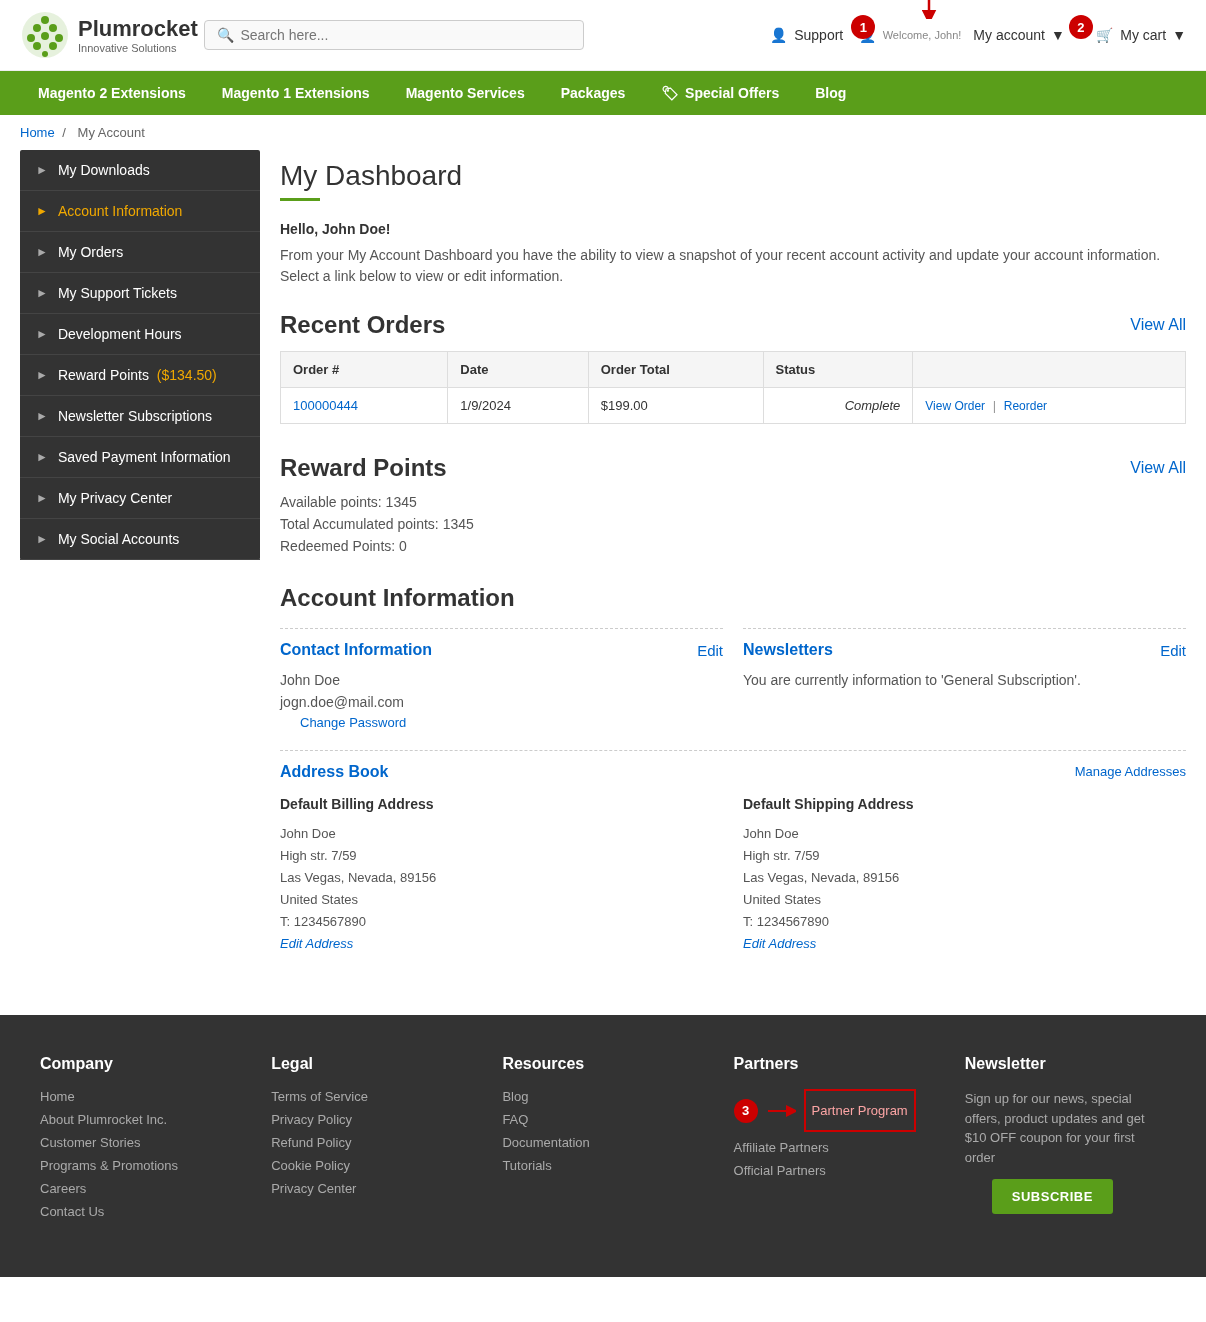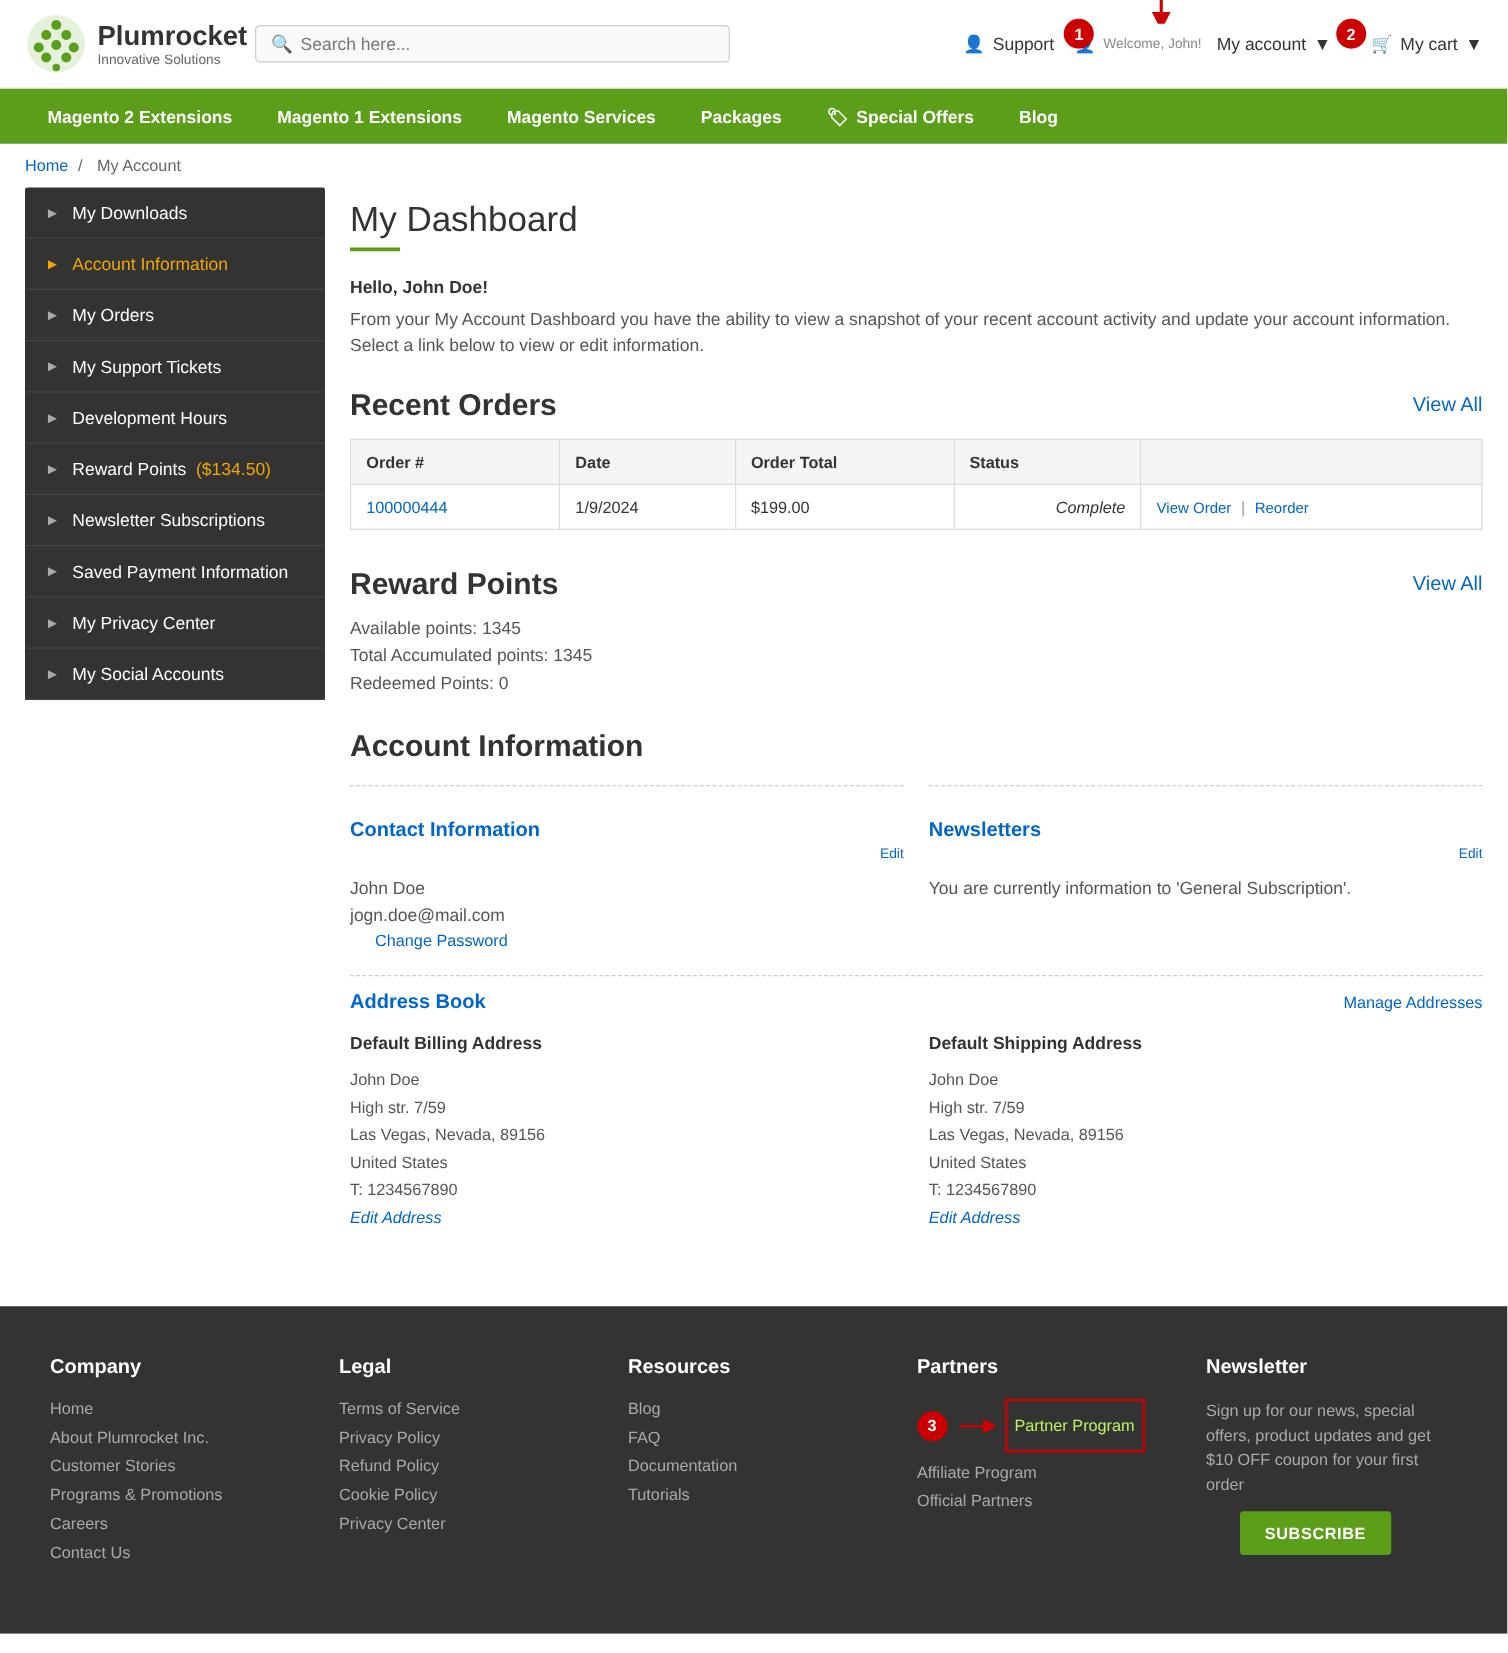--- a/index.html
+++ b/index.html
@@ -60,21 +60,21 @@
     
     .reward-section { margin-bottom: 30px; }
     .reward-item { margin-bottom: 6px; font-size: 14px; color: #555; }
 
     
     .account-section { margin-bottom: 30px; }
     .account-grid { display: grid; grid-template-columns: 1fr 1fr; gap: 20px; margin-bottom: 20px; }
     .account-block { border-top: 1px dashed #ccc; padding-top: 12px; }
     .account-block-header { display: flex; justify-content: space-between; align-items: center; margin-bottom: 10px; }
     .account-block-title { font-size: 16px; font-weight: bold; color: #0066cc; }
-    .edit-link { color: #0066cc; text-decoration: none; font-size: 11px; margin-top: 36px; }
+    .edit-link { color: #0066cc; text-decoration: none; font-size: 15px; }
     .account-block p { font-size: 14px; color: #555; line-height: 1.6; }
     .account-block .change-pw { color: #0066cc; text-decoration: none; font-size: 13px; margin-left: 20px; }
 
     
     .address-book-header { display: flex; justify-content: space-between; align-items: center; margin-bottom: 12px; border-top: 1px dashed #ccc; padding-top: 12px; }
     .address-book-title { font-size: 16px; font-weight: bold; color: #0066cc; }
     .manage-link { color: #0066cc; text-decoration: none; font-size: 13px; }
     .address-grid { display: grid; grid-template-columns: 1fr 1fr; gap: 20px; }
     .address-block { font-size: 13px; color: #555; line-height: 1.7; }
     .address-block strong { font-weight: bold; color: #333; font-size: 14px; display: block; margin-bottom: 6px; }
@@ -376,23 +376,23 @@
 
         <span class="red-badge" style="flex-shrink:0;">3</span>
         <svg width="30" height="16" viewBox="0 0 30 16">
           <line x1="2" y1="8" x2="26" y2="8" stroke="#cc0000" stroke-width="2" marker-end="url(#ah3)"></line>
           <defs>
               <marker id="ah3" markerWidth="6" markerHeight="6" refX="3" refY="3" orient="auto">
                 <path d="M0,0 L6,3 L0,6 Z" fill="#cc0000"></path>
               </marker>
             </defs>
         </svg>
-        <a class="footer-link" href="#" style="border:2px solid #cc0000;padding:12px 6px;margin-bottom:0;color:#bef264;">Partner Program</a>
+        <a class="footer-link" href="#" style="border:2px solid #cc0000;padding:12px 6px;margin-bottom:0;color:#fca5a5;">Partner Program</a>
       </div>
-      <a class="footer-link" href="#">Affiliate Program</a>
+      <a class="footer-link" href="#">Affiliate Partners</a>
       <a class="footer-link" href="#">Official Partners</a>
     </div>
 
     <div>
       <div class="footer-col-title">Newsletter</div>
       <p class="newsletter-text">Sign up for our news, special offers, product updates and get $10 OFF coupon for your first order</p>
       <button class="subscribe-btn">SUBSCRIBE</button>
     </div>
   </div>
 </footer>

